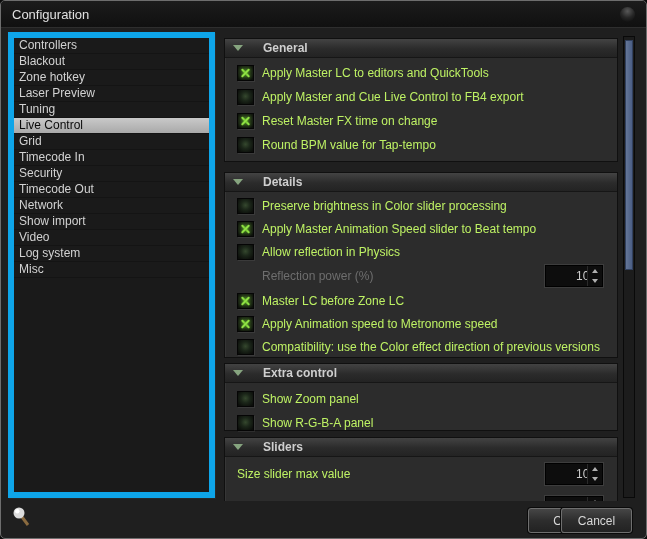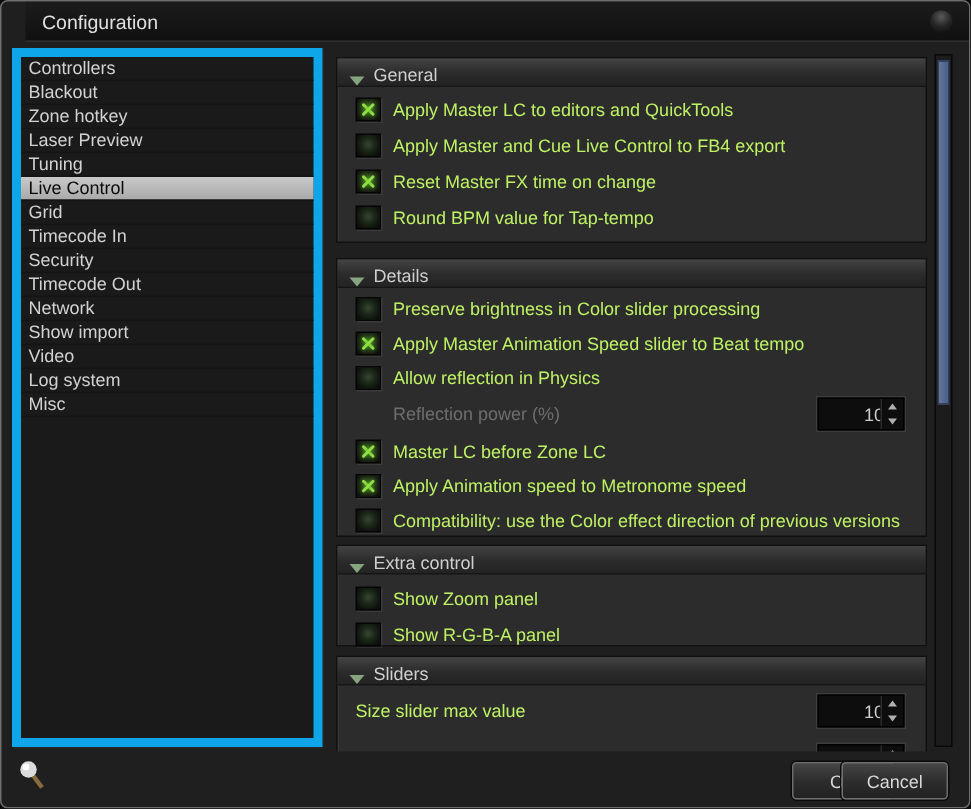--- a/index.html
+++ b/index.html
@@ -3,43 +3,43 @@
 <meta charset="utf-8">
 <style>
   html,body{margin:0;padding:0;background:#0a0a0a;}
   *{box-sizing:border-box;}
   .window{
     position:relative;width:647px;height:539px;overflow:hidden;
     background:#1f1f1f;border:1px solid #6e6e6e;border-radius:5px;
     font-family:"Liberation Sans",sans-serif;font-size:12px;color:#c9c9c9;
   }
   
-  .titlebar{position:absolute;top:0;left:16px;right:0;height:27px;
+  .titlebar{position:absolute;top:0;left:0;right:0;height:27px;
     background:linear-gradient(#1c1c1c,#101010);border-bottom:1px solid #2e2e2e;}
   .title{position:absolute;left:11px;top:6px;font-size:13px;color:#e0e0e0;}
   .orb{position:absolute;right:11px;top:6px;width:15px;height:15px;border-radius:50%;
     background:radial-gradient(circle at 50% 28%,#585858,#262626 50%,#0d0d0d 92%);}
   
   .sidebar{position:absolute;left:7px;top:31px;width:207px;height:466px;
     background:#1a1a1a;border:6px solid #0ea5e9;box-shadow:1px 1px 0 rgba(255,255,255,.04);}
   .side-item{height:16px;line-height:15px;padding-left:5px;color:#d2d2d2;
     border-bottom:1px solid #141414;white-space:nowrap;overflow:hidden;}
   .side-item.selected{background:linear-gradient(#c9c9c9,#a9a9a9);color:#0a0a0a;}
   
   .main{position:absolute;left:221px;top:31px;width:416px;height:469px;}
   .sections{position:absolute;left:0;top:0;width:398px;height:469px;overflow:hidden;}
   .section{position:absolute;left:2px;width:394px;background:#2c2c2c;
     border:1px solid #101010;box-shadow:inset 1px 1px 0 rgba(255,255,255,.05);}
   .section:nth-child(1){top:6px;height:124px;}
   .section:nth-child(2){top:140px;height:186px;}
   .section:nth-child(3){top:331px;height:68px;}
   .section:nth-child(4){top:405px;height:130px;}
-  .section-header{height:19px;display:flex;align-items:flex-end;gap:6px;padding:0 8px;
+  .section-header{height:19px;display:flex;align-items:center;gap:20px;padding:0 8px;
     background:linear-gradient(#434343,#2b2b2b 55%,#232323);
-    border-bottom:1px solid #161616;color:#cfcfcf;}
+    border-bottom:1px solid #161616;color:#cfcfcf;font-weight:bold;}
   .tri{width:0;height:0;border-left:5px solid transparent;border-right:5px solid transparent;
     border-top:6px solid #86a47f;flex:none;}
   .section-body{padding-top:3px;}
   .section:nth-child(2) .section-body{padding-top:2px;}
   .section:nth-child(3) .section-body{padding-top:4px;}
   .section:nth-child(4) .section-body{padding-top:4px;}
   .check-row{display:flex;align-items:center;height:24px;padding-left:12px;gap:8px;}
   .section:nth-child(2) .check-row{height:23px;}
   .checkbox{width:17px;height:16px;position:relative;flex:none;
     background:radial-gradient(circle at 50% 45%,#35482e 0%,#1b2619 42%,#0b0d0a 88%);

